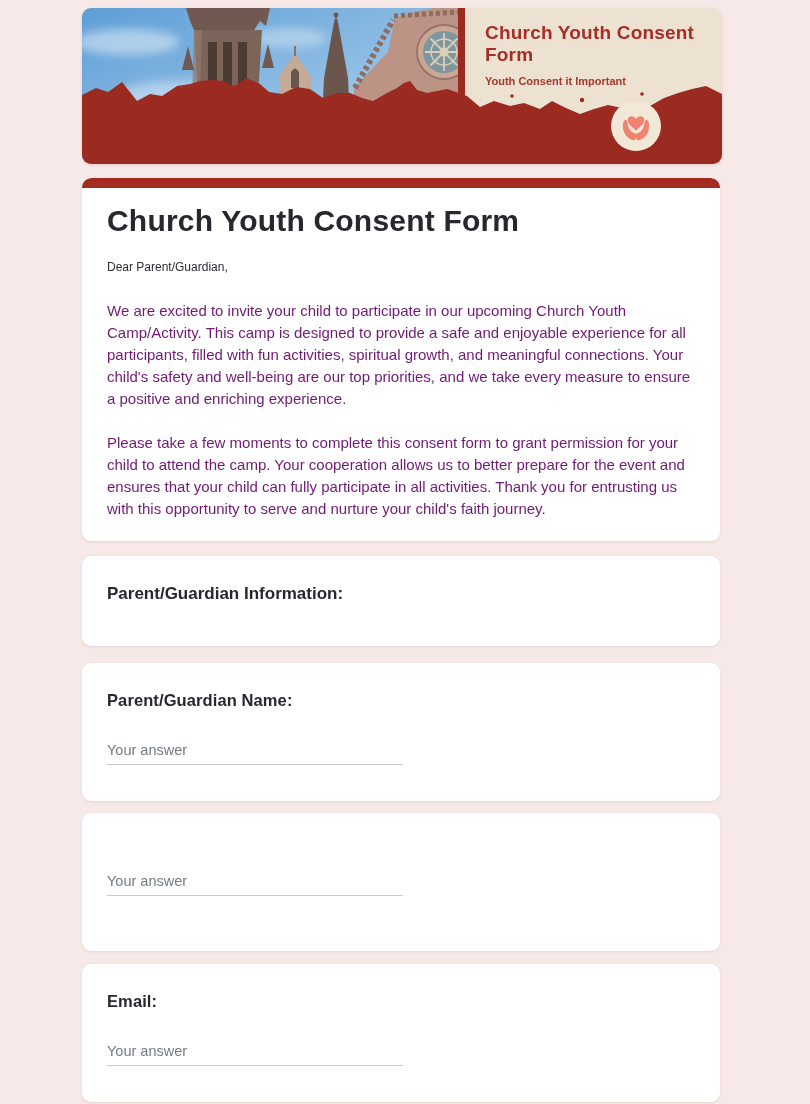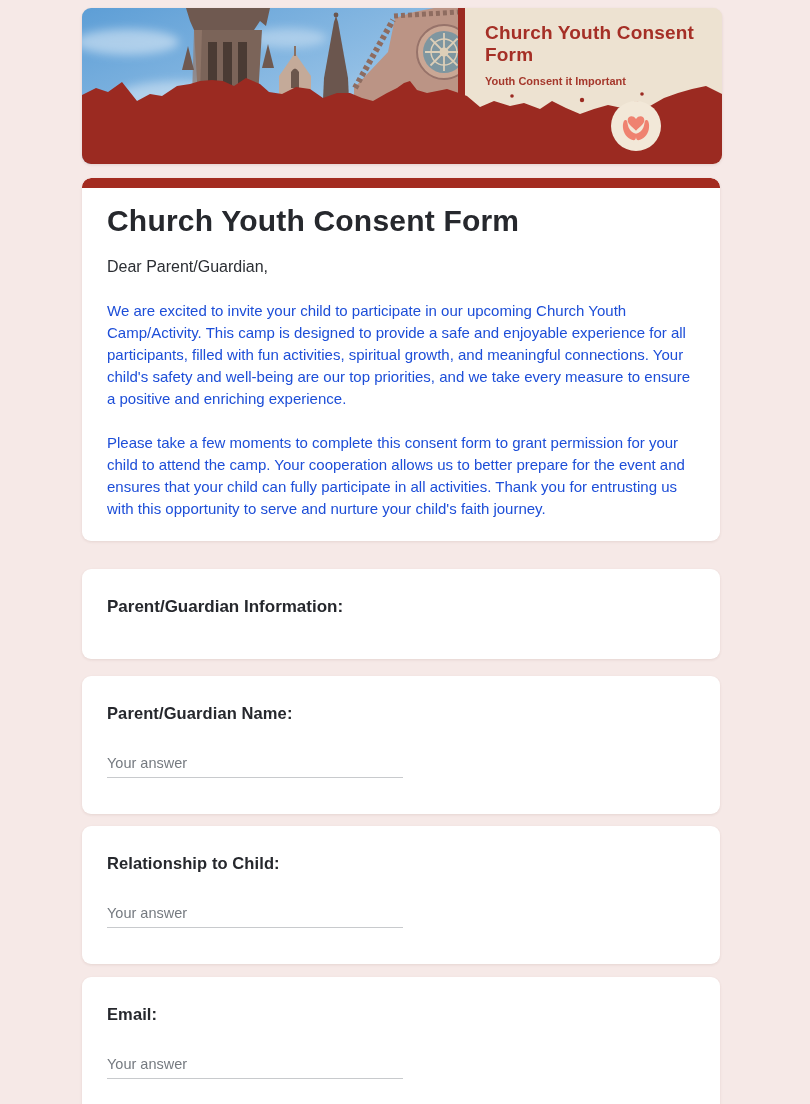--- a/index.html
+++ b/index.html
@@ -42,24 +42,24 @@
   
   .card {
     width:638px; margin-left:82px; background:#ffffff;
     border-radius:9px; box-shadow:0 1px 3px rgba(90,40,30,.10);
     overflow:hidden;
   }
   .main-card { margin-top:14px; }
   .main-topbar { height:10px; background:#a32b20; border-radius:9px 9px 0 0; }
   .main-body { padding:16px 25px 21px 25px; }
   .form-title { font-size:30px; font-weight:800; color:#26282d; letter-spacing:.2px; }
-  .greeting { margin-top:18px; font-size:16px; line-height:22px; color:#2b2e33; }
-  .para { margin-top:22px; font-size:15px; line-height:22px; color:#1d4ed8; max-width:592px; }
+  .greeting { margin-top:18px; font-size:12px; line-height:22px; color:#2b2e33; }
+  .para { margin-top:22px; font-size:15px; line-height:22px; color:#701a75; max-width:592px; }
 
-  .section-card { margin-top:28px; height:90px; padding:28px 25px; }
+  .section-card { margin-top:15px; height:90px; padding:28px 25px; }
   .section-title { font-size:17px; font-weight:800; color:#26282d; }
 
   .q-card { height:138px; padding:28px 25px; }
   .q1 { margin-top:17px; }
   .q2 { margin-top:12px; }
   .q3 { margin-top:13px; }
   .q-label { font-size:16.5px; font-weight:600; color:#26282d; letter-spacing:.1px; }
   .q-input {
     display:block; margin-top:32px; width:296px;
     border:none; border-bottom:1px solid #c8cacd;
@@ -176,20 +176,19 @@
 <div class="card section-card">
   <div class="section-title">Parent/Guardian Information:</div>
 </div>
 
 <div class="card q-card q1">
   <div class="q-label">Parent/Guardian Name:</div>
   <input class="q-input" type="text" placeholder="Your answer" style="">
 </div>
 
 <div class="card q-card q2">
-  <div class="q-label">Relationship to Child:</div>
   <input class="q-input" type="text" placeholder="Your answer" style="">
 </div>
 
 <div class="card q-card q3">
   <div class="q-label">Email:</div>
   <input class="q-input" type="text" placeholder="Your answer" style="">
 </div>
 
 </body></html>

